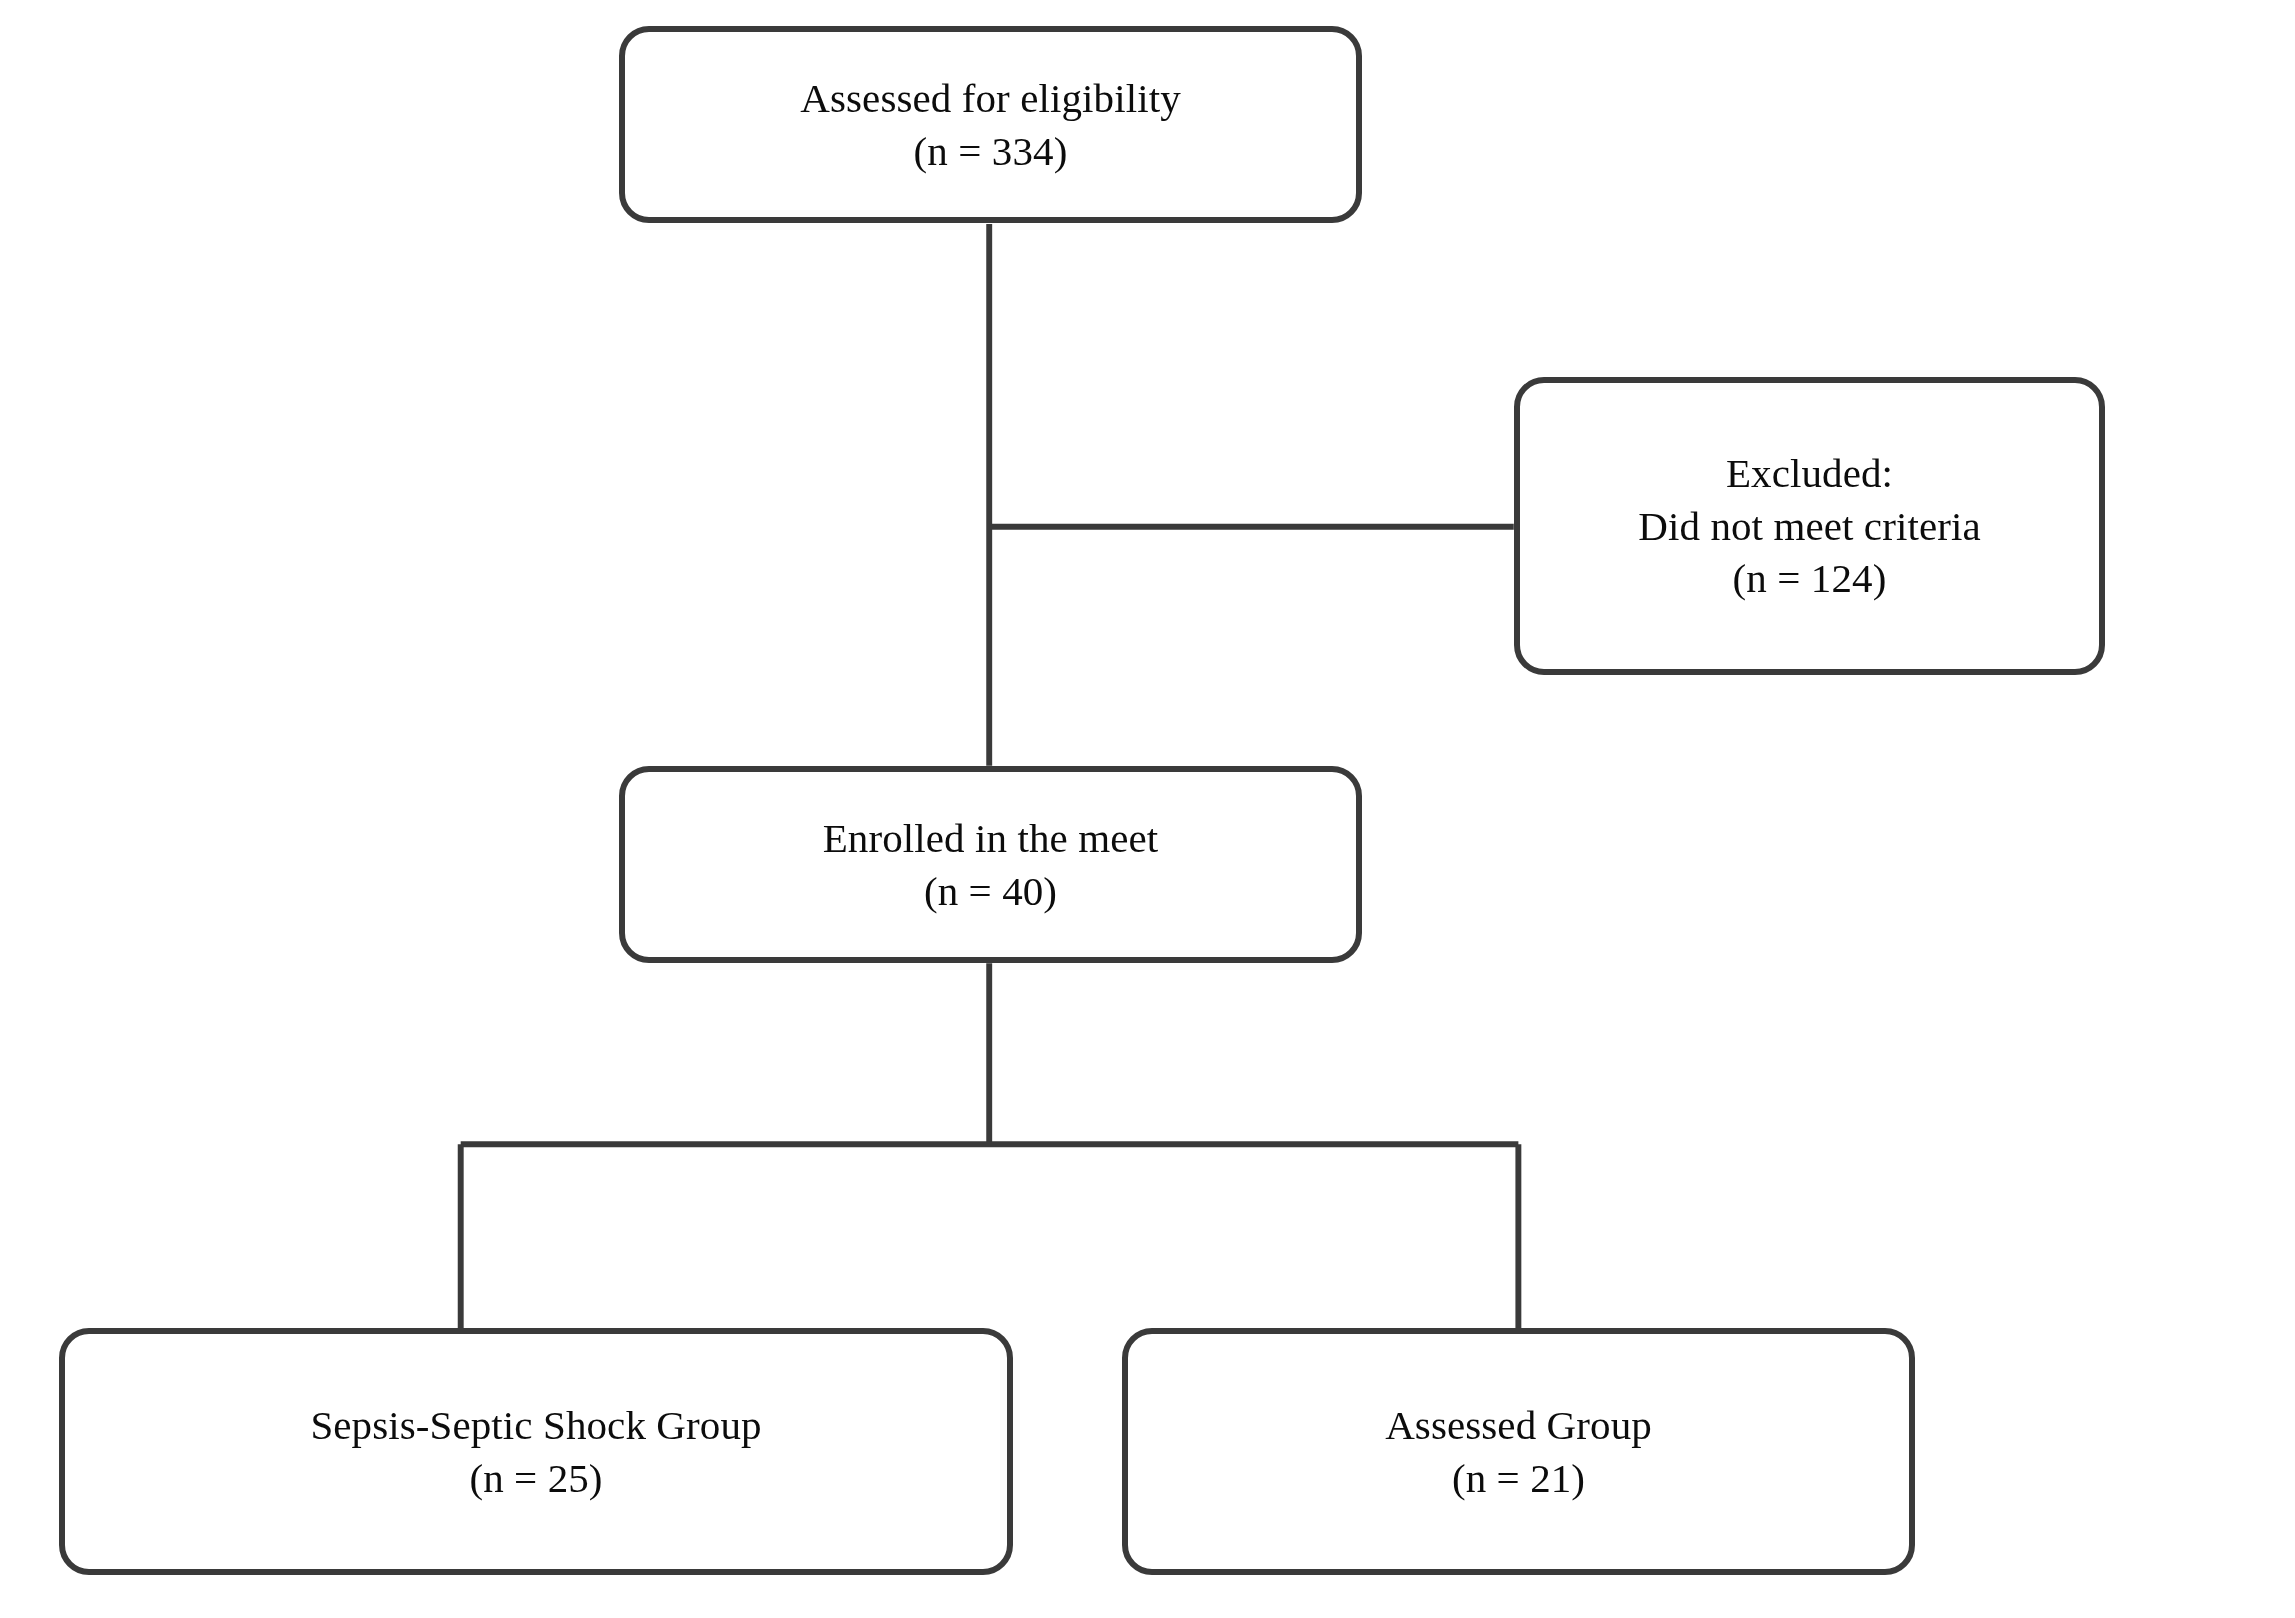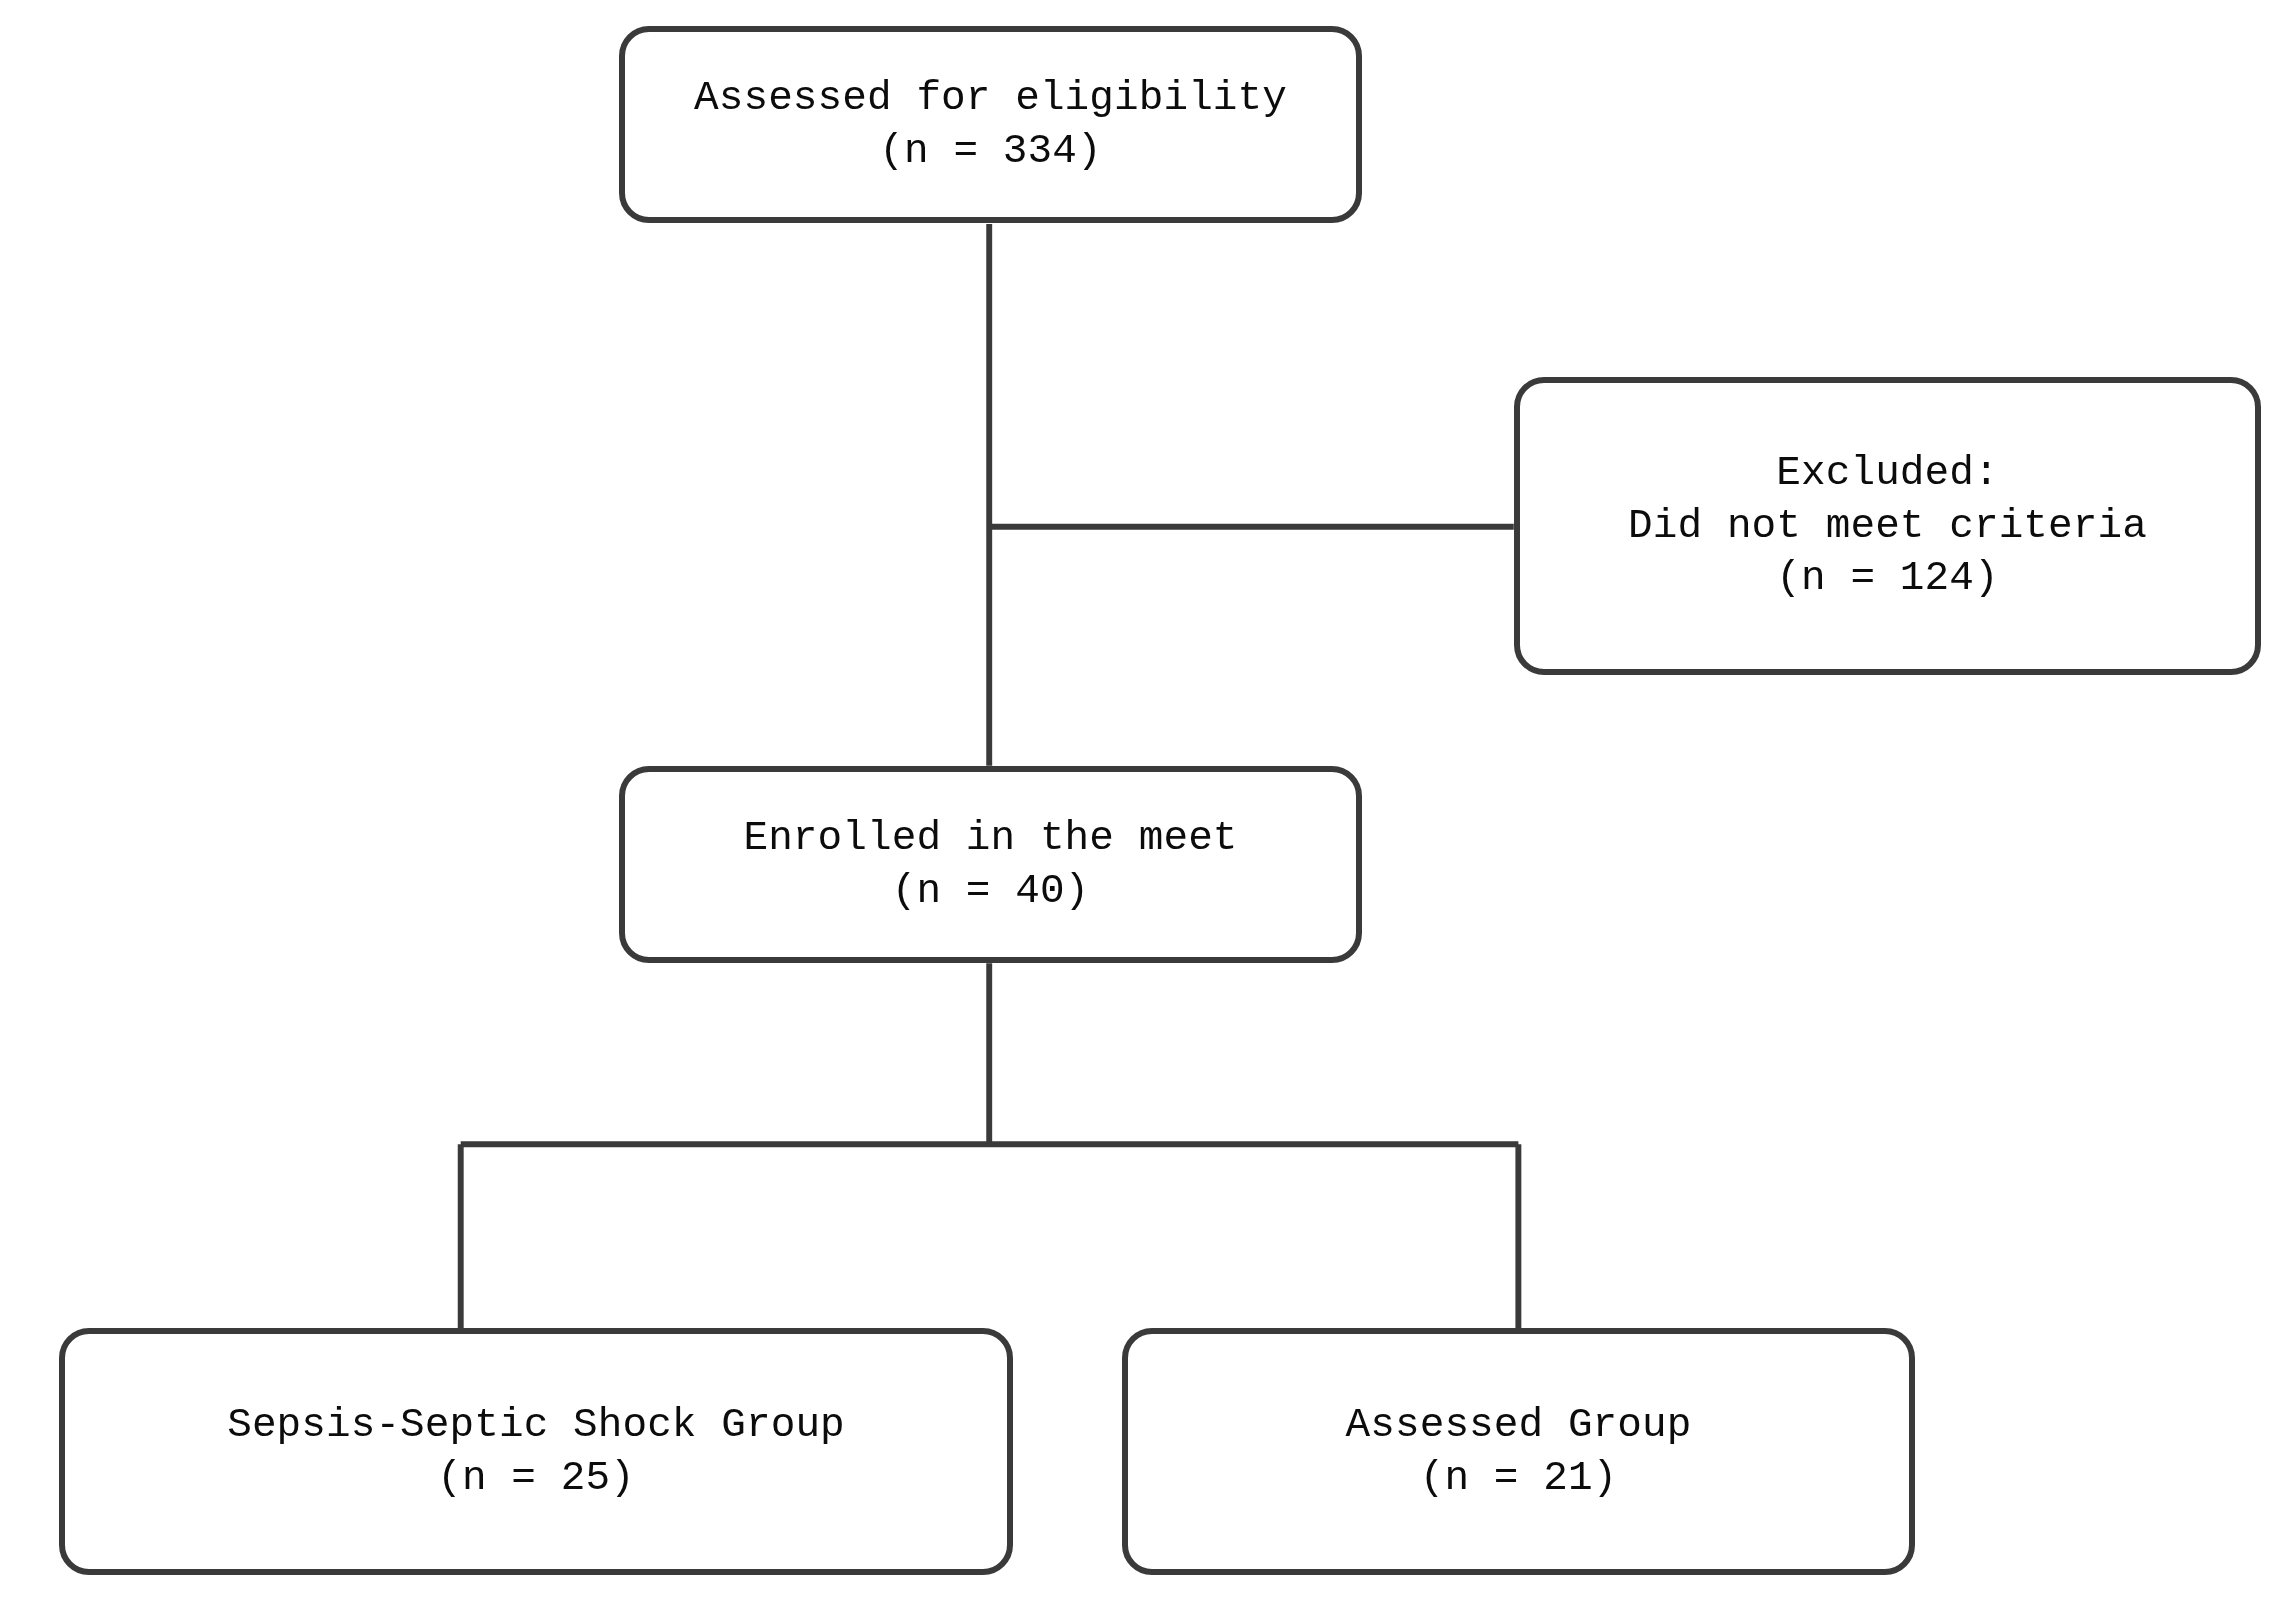--- a/index.html
+++ b/index.html
@@ -7,21 +7,21 @@
     margin: 0;
     padding: 0;
     background: #ffffff;
   }
   #canvas {
     position: relative;
     width: 2295px;
     height: 1619px;
     background: #ffffff;
     overflow: hidden;
-    font-family: Liberation Mono, monospace;
+    font-family: Liberation Serif, serif;
   }
   .flow-svg {
     position: absolute;
     left: 0;
     top: 0;
     width: 2295px;
     height: 1619px;
   }
   .node {
     position: absolute;
@@ -39,21 +39,21 @@
   }
   .node .line {
     display: block;
     font-size: 41px;
     line-height: 1.28;
     white-space: nowrap;
     letter-spacing: 0.1px;
   }
   
   #node-assessed   { left: 619px;  top: 26px;   width: 743px; height: 197px; }
-  #node-excluded   { left: 1514px; top: 377px;  width: 747px; height: 298px; }
+  #node-excluded   { left: 1514px; top: 377px;  width: 591px; height: 298px; }
   #node-enrolled   { left: 619px;  top: 766px; width: 743px; height: 197px; }
   #node-sepsis     { left: 59px;   top: 1328px; width: 954px; height: 247px; }
   #node-control    { left: 1122px; top: 1328px; width: 793px; height: 247px; }
 </style>
 </head>
 <body>
 
 <div id="canvas">
 
   <svg class="flow-svg" viewBox="0 0 3487 2459" aria-hidden="true">

